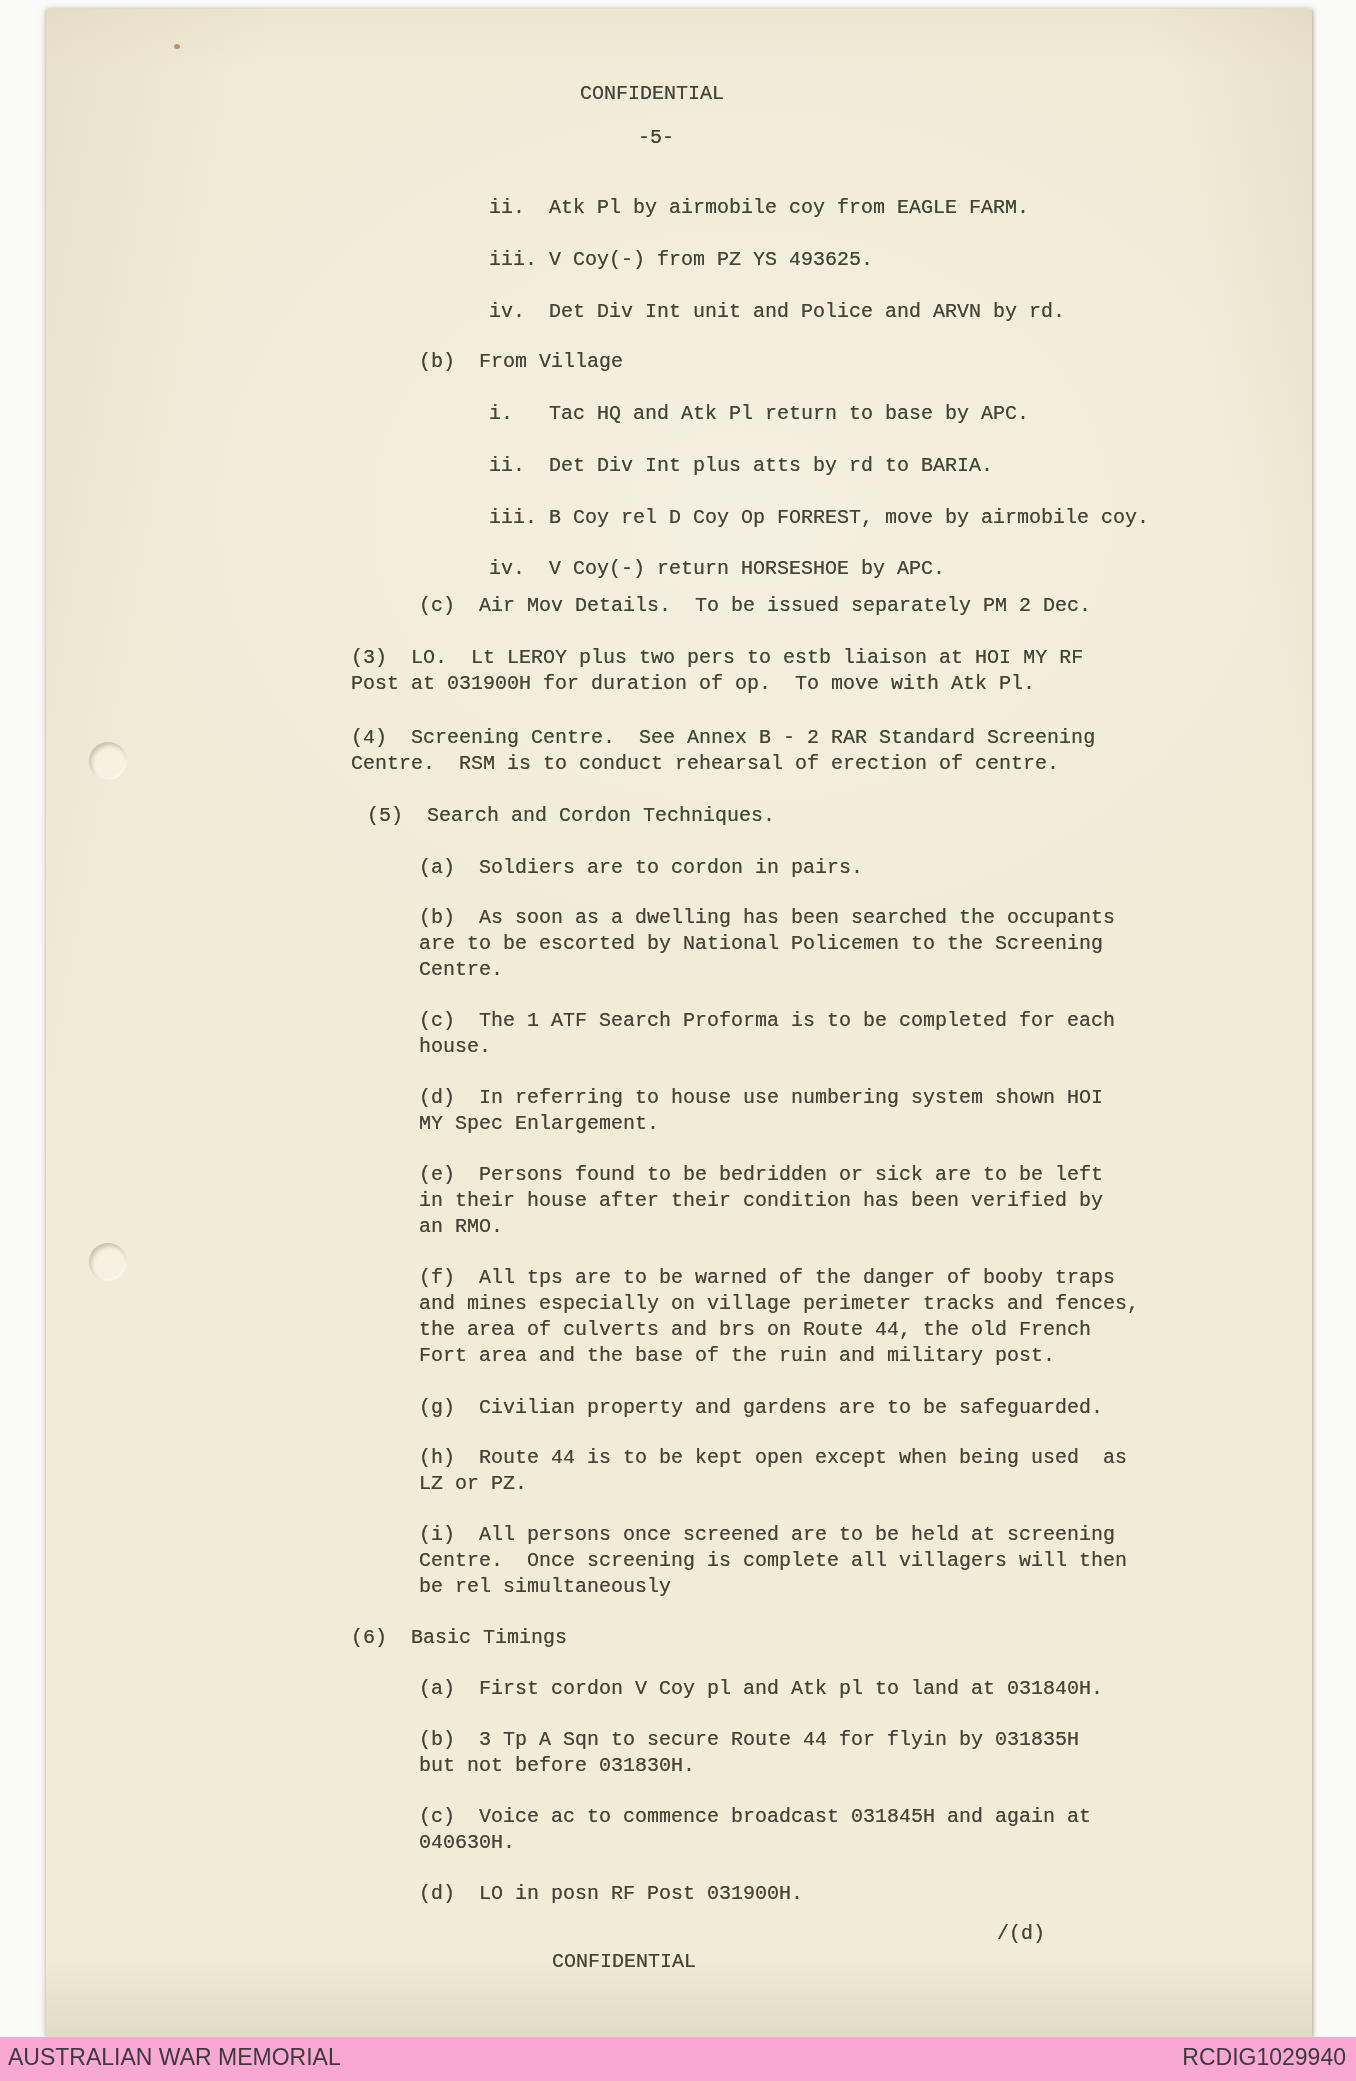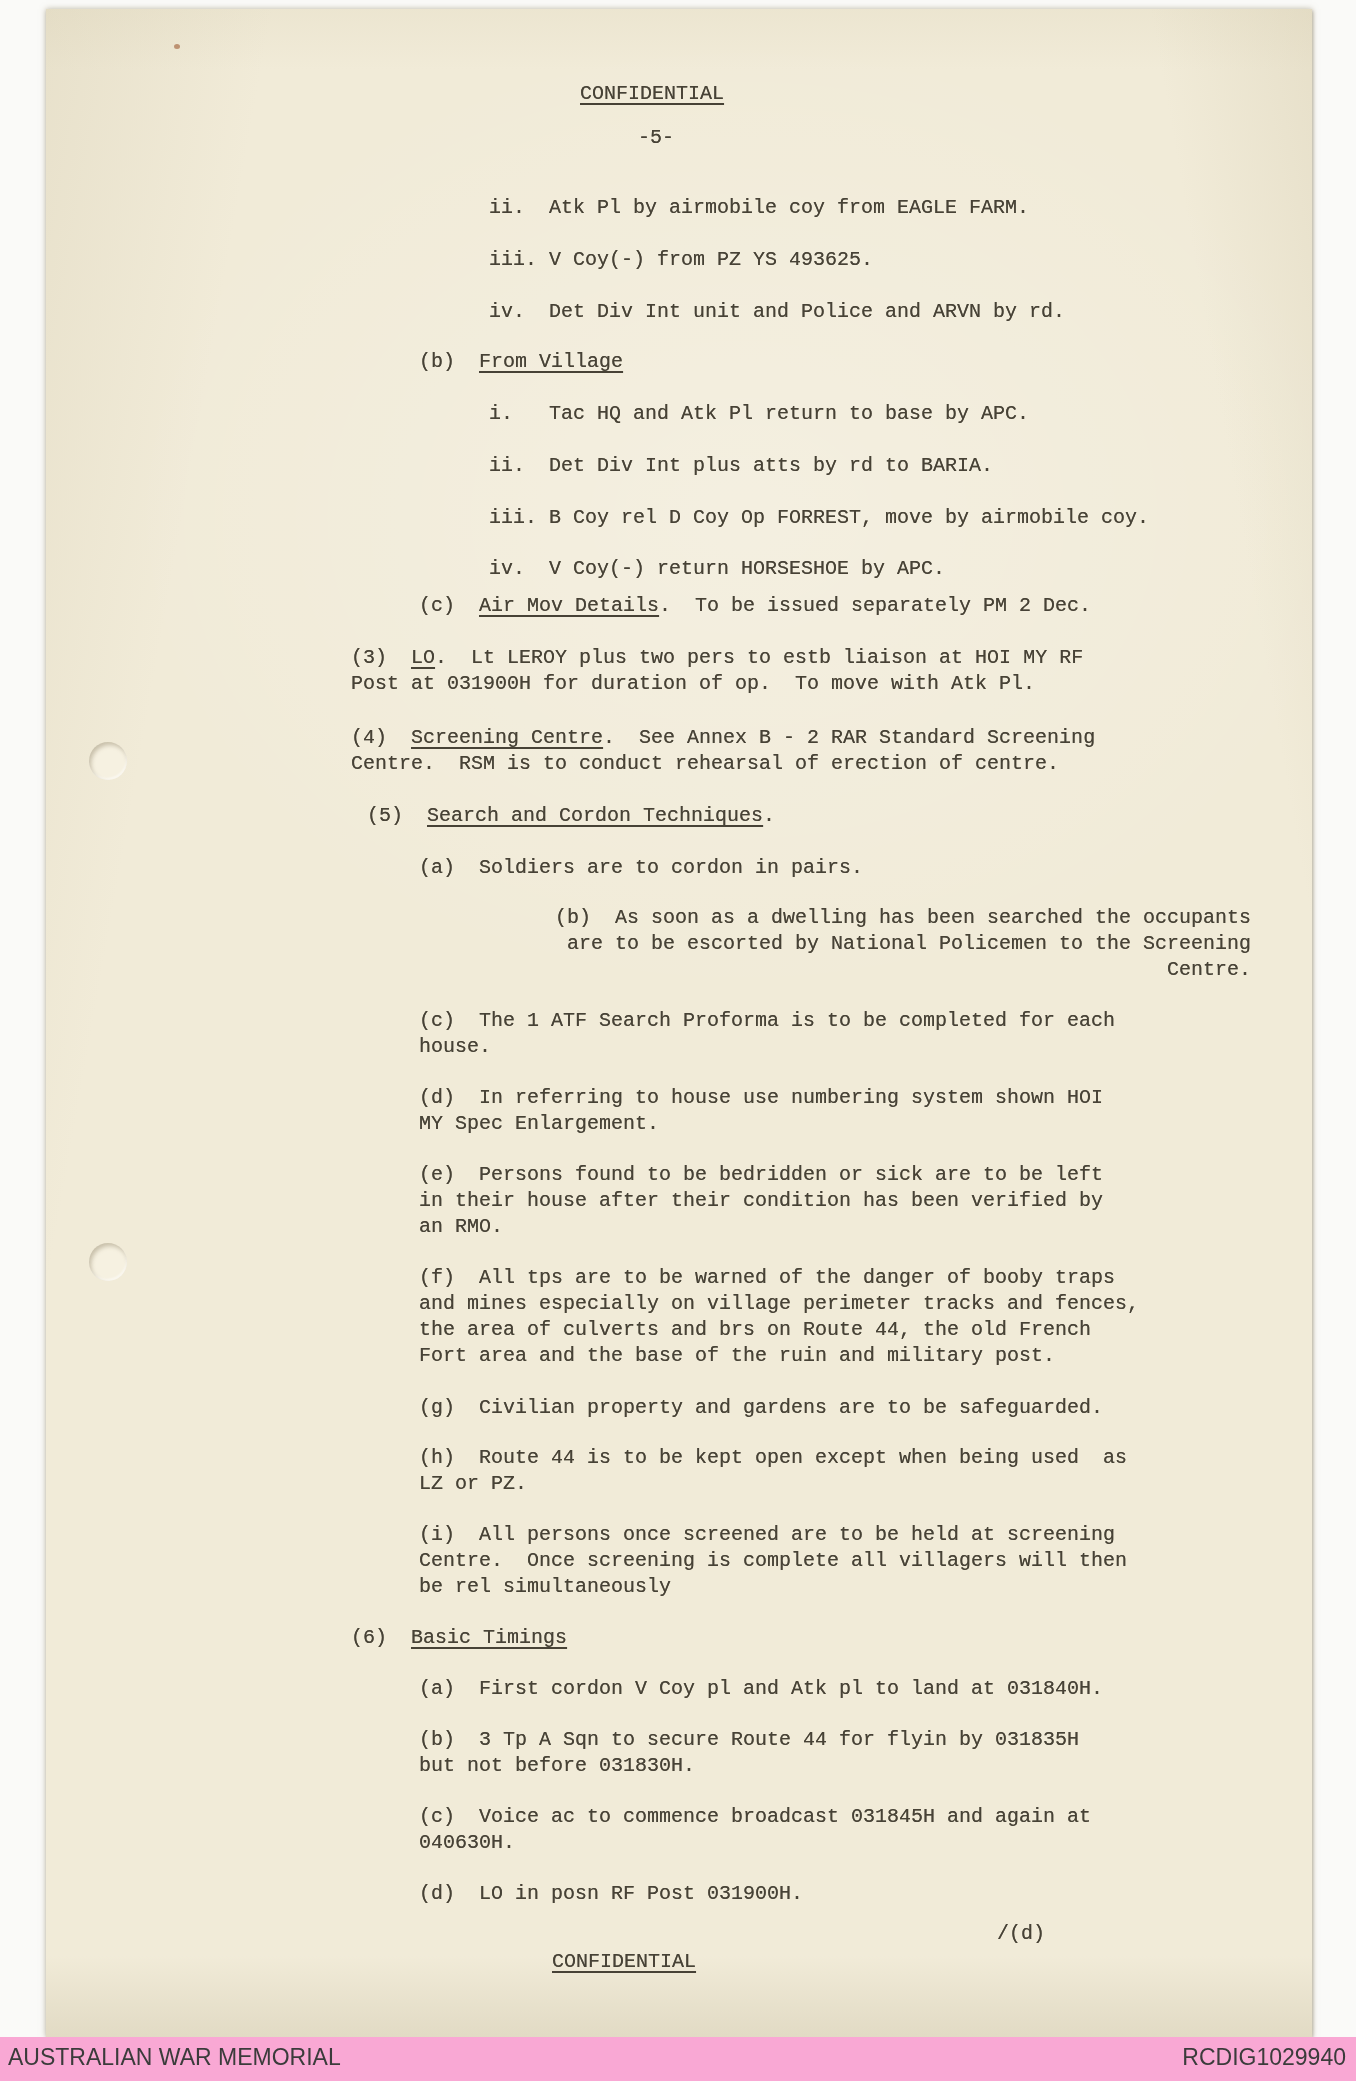--- a/index.html
+++ b/index.html
@@ -36,21 +36,20 @@
     font-family: "Liberation Mono", "DejaVu Sans Mono", monospace;
     font-size: 20px;
     line-height: 26px;
     color: var(--ink, #474236);
     text-shadow: 0 0 0.6px rgba(70,64,52,0.75);
   }
   .line {
     white-space: pre;
   }
   .u {
-    text-decoration: underline;
     text-decoration-thickness: 1.5px;
     text-underline-offset: 4px;
   }
   .hole {
     position: absolute;
     left: 43px;
     width: 38px;
     height: 38px;
     border-radius: 50%;
     background: #f6f1e1;
@@ -134,21 +133,21 @@
       <div class="para" style="margin-top: 28px; margin-left: 0px;">
         <div class="line"><span>(4)  </span><span class="u">Screening Centre</span><span>.  See Annex B - 2 RAR Standard Screening</span></div>
         <div class="line"><span>Centre.  RSM is to conduct rehearsal of erection of centre.</span></div>
       </div>
       <div class="para" style="margin-top: 26px; margin-left: 16px;">
         <div class="line"><span>(5)  </span><span class="u">Search and Cordon Techniques</span><span>.</span></div>
       </div>
       <div class="para" style="margin-top: 26px; margin-left: 68px;">
         <div class="line"><span>(a)  Soldiers are to cordon in pairs.</span></div>
       </div>
-      <div class="para" style="margin-top: 24px; margin-left: 31px; text-align: right;">
+      <div class="para" style="margin-top: 24px; margin-left: 68px;">
         <div class="line"><span>(b)  As soon as a dwelling has been searched the occupants</span></div>
         <div class="line"><span>are to be escorted by National Policemen to the Screening</span></div>
         <div class="line"><span>Centre.</span></div>
       </div>
       <div class="para" style="margin-top: 25px; margin-left: 68px;">
         <div class="line"><span>(c)  The 1 ATF Search Proforma is to be completed for each</span></div>
         <div class="line"><span>house.</span></div>
       </div>
       <div class="para" style="margin-top: 25px; margin-left: 68px;">
         <div class="line"><span>(d)  In referring to house use numbering system shown HOI</span></div>

